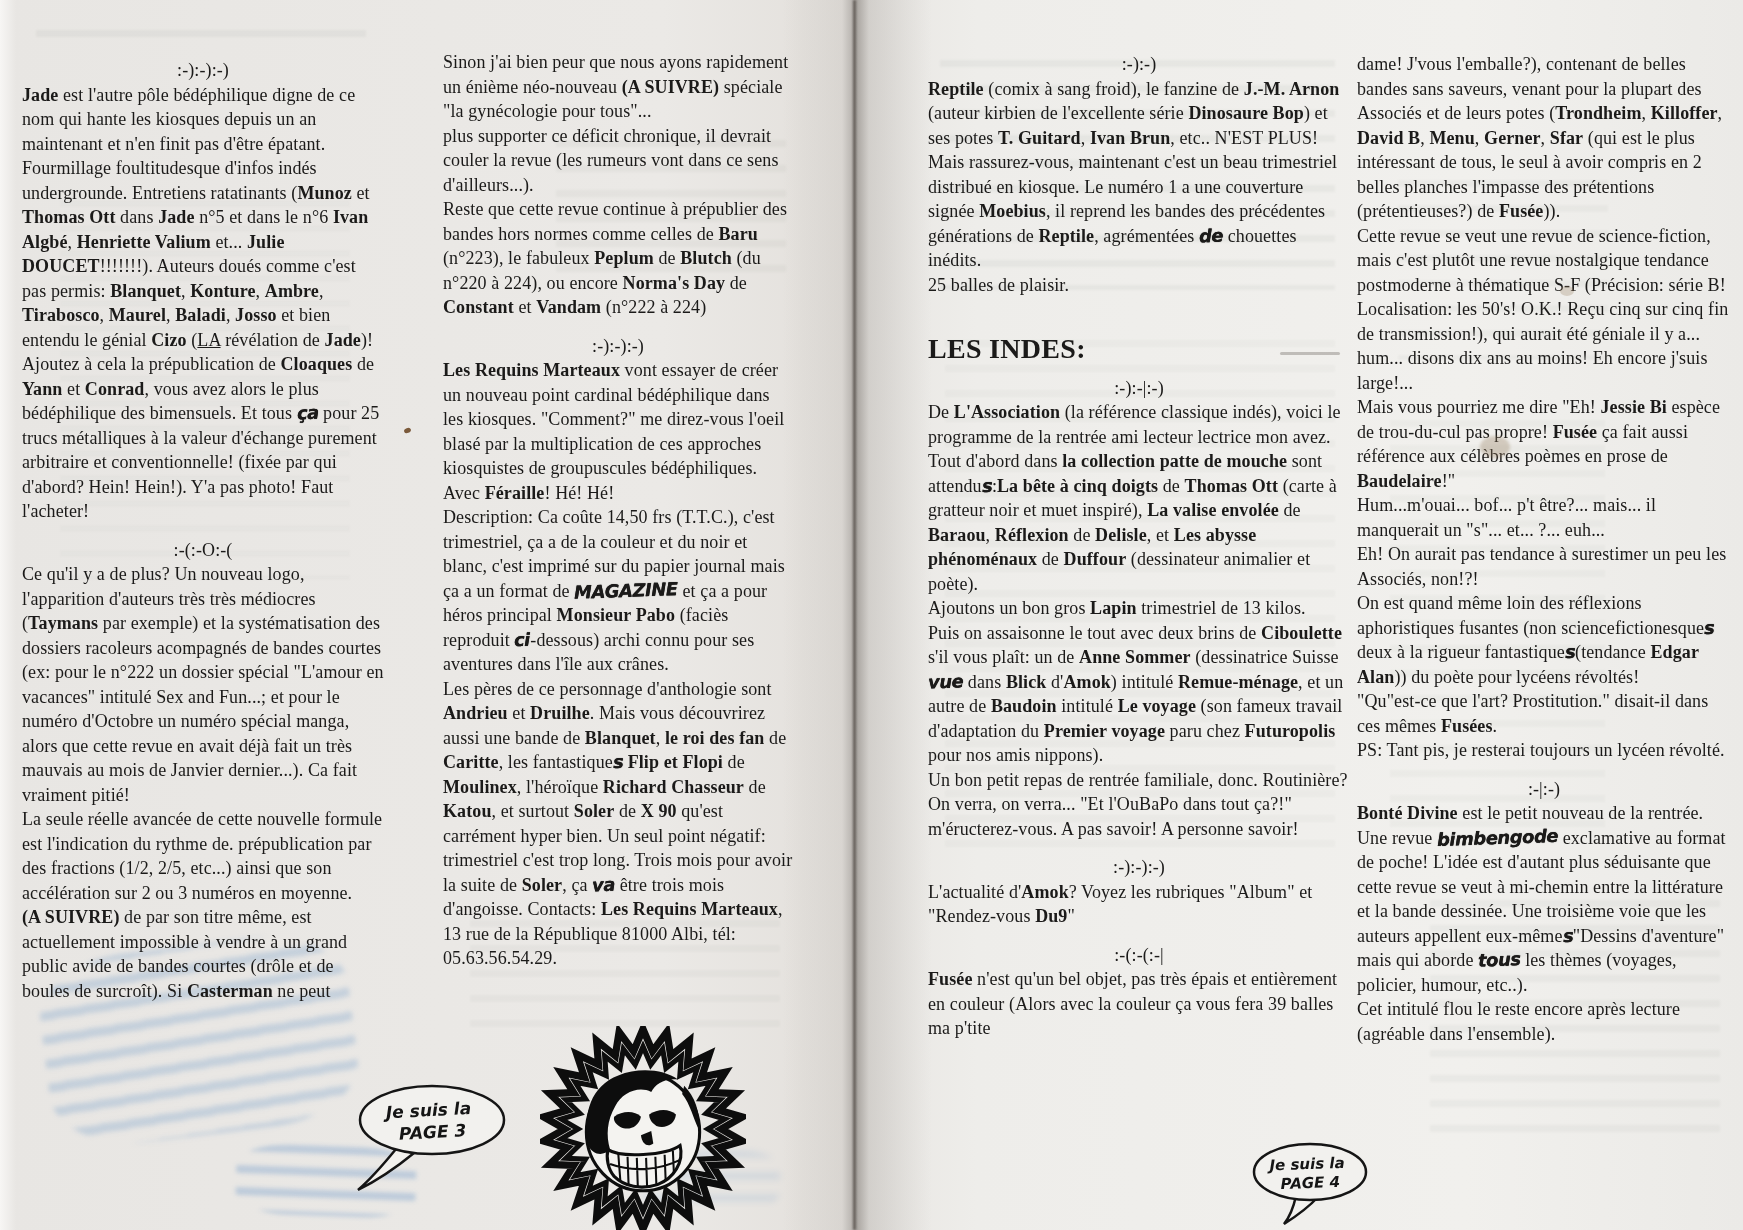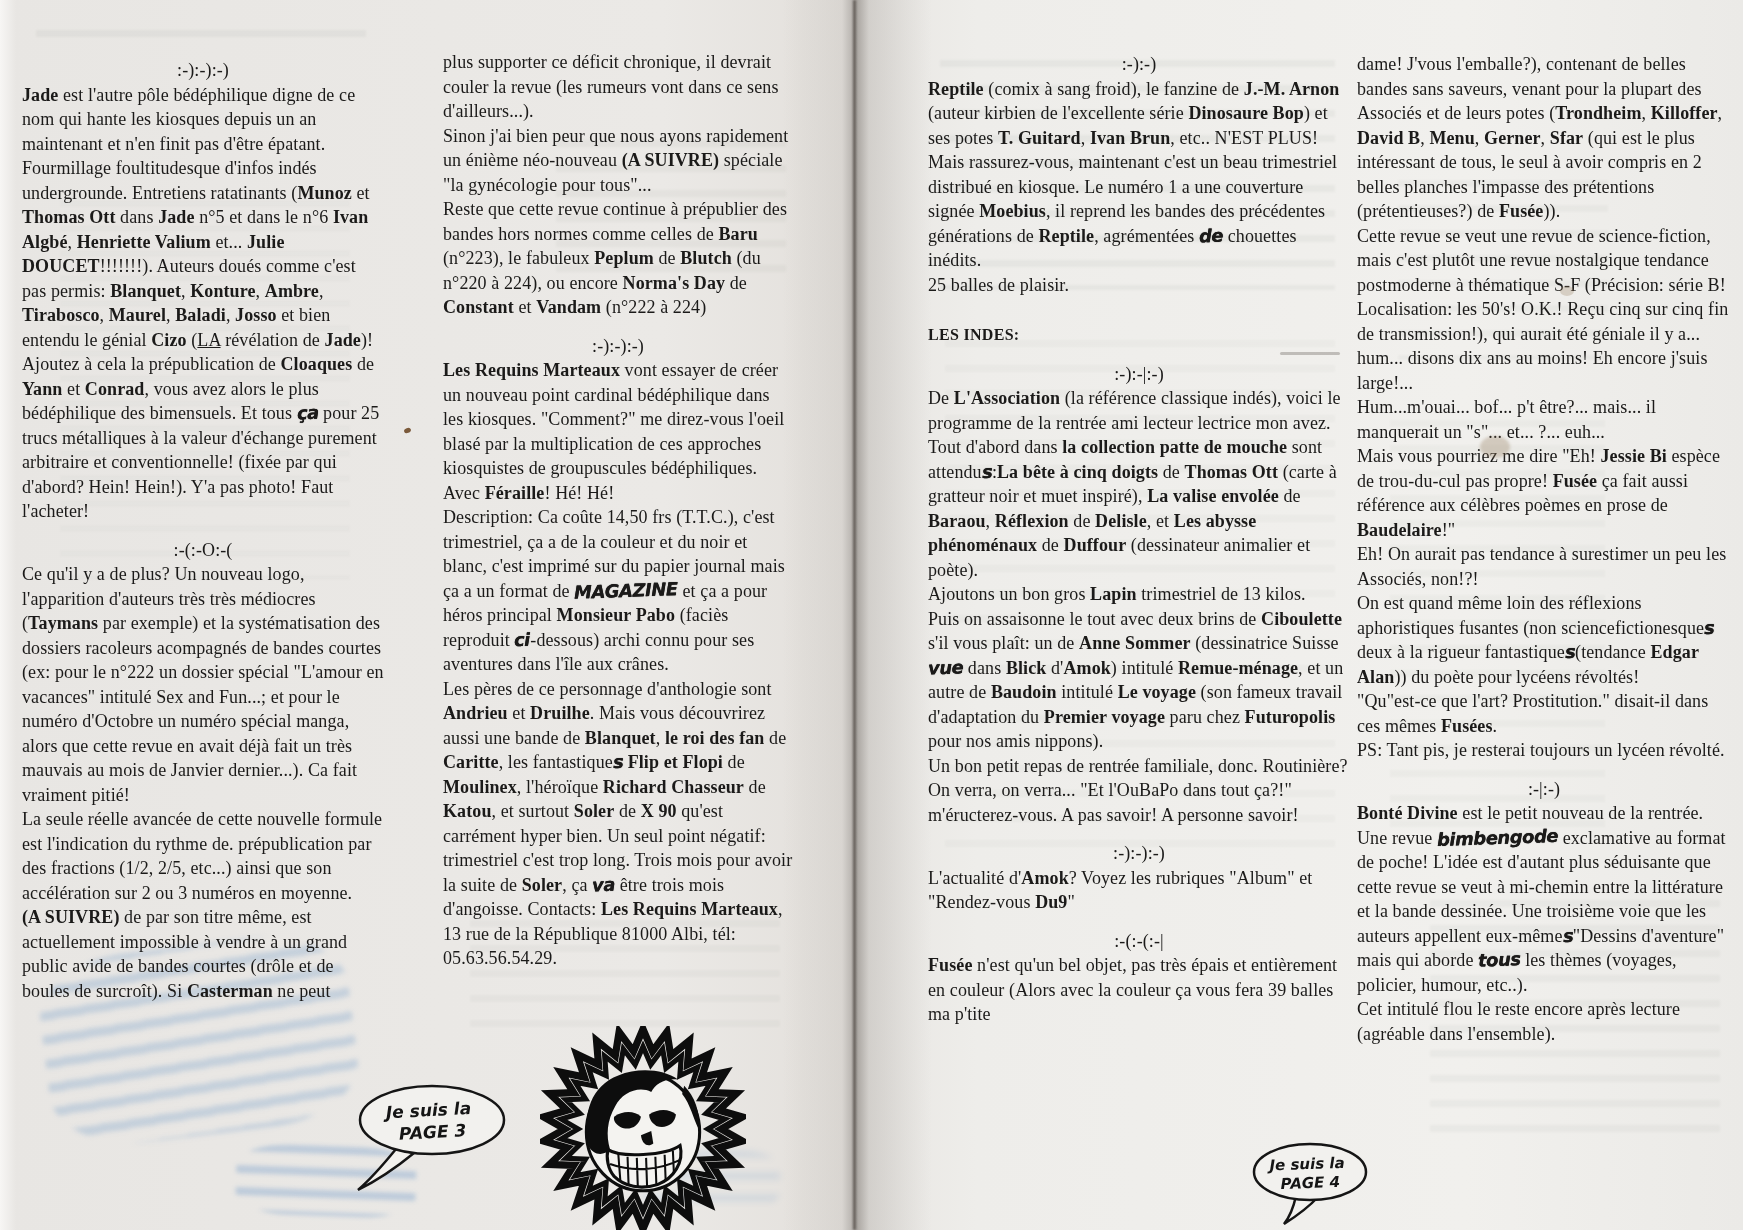--- a/index.html
+++ b/index.html
@@ -22,21 +22,21 @@
   .col{position:absolute;z-index:2;font-size:18px;line-height:24.5px;color:#1b1a19;
        letter-spacing:.1px;overflow:hidden;}
   .para{margin:0;}
   .b{font-weight:bold;}
   .u{text-decoration:underline;}
   .h{font-family:"DejaVu Sans",sans-serif;font-weight:bold;font-style:italic;
      display:inline-block;transform:rotate(-2deg);letter-spacing:-.5px;
      text-shadow:0 0 .7px #000;}
   .smiley{text-align:center;margin-top:14px;}
   .col > div:first-child{margin-top:0;}
-  .heading{font-weight:bold;font-size:16px;margin:26px 0 12px 0;letter-spacing:.3px;}
+  .heading{font-weight:bold;font-size:28px;margin:40px 0 12px 0;letter-spacing:.3px;}
   #c1{left:22px;top:58px;width:362px;height:1165px;}
   #c2{left:443px;top:50px;width:350px;height:1010px;}
   #c3{left:928px;top:52px;width:422px;height:1175px;}
   #c4{left:1357px;top:52px;width:374px;height:1175px;}
   .figure{position:absolute;z-index:3;}
   .bubble-text{font-family:"DejaVu Sans",sans-serif;font-weight:bold;font-style:italic;
      fill:#151515;}
 </style>
 </head>
 <body>
@@ -70,22 +70,22 @@
   <div class="col" id="c1">
       <div class="smiley">:-):-):-)</div>
       <div class="para"><span class="b">Jade</span><span> est l'autre pôle bédéphilique digne de ce nom qui hante les kiosques depuis un an maintenant et n'en finit pas d'être épatant. Fourmillage foultitudesque d'infos indés undergrounde. Entretiens ratatinants (</span><span class="b">Munoz</span><span> et </span><span class="b">Thomas Ott</span><span> dans </span><span class="b">Jade</span><span> n°5 et dans le n°6 </span><span class="b">Ivan Algbé</span><span>, </span><span class="b">Henriette Valium</span><span> et... </span><span class="b">Julie DOUCET</span><span>!!!!!!!). Auteurs doués comme c'est pas permis: </span><span class="b">Blanquet</span><span>, </span><span class="b">Konture</span><span>, </span><span class="b">Ambre</span><span>, </span><span class="b">Tirabosco</span><span>, </span><span class="b">Maurel</span><span>, </span><span class="b">Baladi</span><span>, </span><span class="b">Josso</span><span> et bien entendu le génial </span><span class="b">Cizo</span><span> (</span><span class="u">LA</span><span> révélation de </span><span class="b">Jade</span><span>)!</span></div>
       <div class="para"><span>Ajoutez à cela la prépublication de </span><span class="b">Cloaques</span><span> de </span><span class="b">Yann</span><span> et </span><span class="b">Conrad</span><span>, vous avez alors le plus bédéphilique des bimensuels. Et tous </span><span class="h">ça</span><span> pour 25 trucs métalliques à la valeur d'échange purement arbitraire et conventionnelle! (fixée par qui d'abord? Hein! Hein!). Y'a pas photo! Faut l'acheter!</span></div>
       <div class="smiley">:-(:-O:-(</div>
       <div class="para"><span>Ce qu'il y a de plus? Un nouveau logo, l'apparition d'auteurs très très médiocres (</span><span class="b">Taymans</span><span> par exemple) et la systématisation des dossiers racoleurs acompagnés de bandes courtes (ex: pour le n°222 un dossier spécial "L'amour en vacances" intitulé Sex and Fun...; et pour le numéro d'Octobre un numéro spécial manga, alors que cette revue en avait déjà fait un très mauvais au mois de Janvier dernier...). Ca fait vraiment pitié!</span></div>
       <div class="para"><span>La seule réelle avancée de cette nouvelle formule est l'indication du rythme de. prépublication par des fractions (1/2, 2/5, etc...) ainsi que son accélération sur 2 ou 3 numéros en moyenne.</span></div>
       <div class="para"><span class="b">(A SUIVRE)</span><span> de par son titre même, est actuellement impossible à vendre à un grand public avide de bandes courtes (drôle et de boules de surcroît). Si </span><span class="b">Casterman</span><span> ne peut</span></div>
     </div>
   <div class="col" id="c2">
+      <div class="para"><span>Sinon j'ai bien peur que nous ayons rapidement un énième néo-nouveau </span><span class="b">(A SUIVRE)</span><span> spéciale "la gynécologie pour tous"...</span></div>
       <div class="para"><span>plus supporter ce déficit chronique, il devrait couler la revue (les rumeurs vont dans ce sens d'ailleurs...).</span></div>
-      <div class="para"><span>Sinon j'ai bien peur que nous ayons rapidement un énième néo-nouveau </span><span class="b">(A SUIVRE)</span><span> spéciale "la gynécologie pour tous"...</span></div>
       <div class="para"><span>Reste que cette revue continue à prépublier des bandes hors normes comme celles de </span><span class="b">Baru</span><span> (n°223), le fabuleux </span><span class="b">Peplum</span><span> de </span><span class="b">Blutch</span><span> (du n°220 à 224), ou encore </span><span class="b">Norma's Day</span><span> de </span><span class="b">Constant</span><span> et </span><span class="b">Vandam</span><span> (n°222 à 224)</span></div>
       <div class="smiley">:-):-):-)</div>
       <div class="para"><span class="b">Les Requins Marteaux</span><span> vont essayer de créer un nouveau point cardinal bédéphilique dans les kiosques. "Comment?" me direz-vous l'oeil blasé par la multiplication de ces approches kiosquistes de groupuscules bédéphiliques. Avec </span><span class="b">Féraille</span><span>! Hé! Hé!</span></div>
       <div class="para"><span>Description: Ca coûte 14,50 frs (T.T.C.), c'est trimestriel, ça a de la couleur et du noir et blanc, c'est imprimé sur du papier journal mais ça a un format de </span><span class="h">MAGAZINE</span><span> et ça a pour héros principal </span><span class="b">Monsieur Pabo</span><span> (faciès reproduit </span><span class="h">ci</span><span>-dessous) archi connu pour ses aventures dans l'île aux crânes.</span></div>
       <div class="para"><span>Les pères de ce personnage d'anthologie sont </span><span class="b">Andrieu</span><span> et </span><span class="b">Druilhe</span><span>. Mais vous découvrirez aussi une bande de </span><span class="b">Blanquet</span><span>, </span><span class="b">le roi des fan</span><span> de </span><span class="b">Caritte</span><span>, les fantastique</span><span class="h">s</span><span> </span><span class="b">Flip et Flopi</span><span> de </span><span class="b">Moulinex</span><span>, l'héroïque </span><span class="b">Richard Chasseur</span><span> de </span><span class="b">Katou</span><span>, et surtout </span><span class="b">Soler</span><span> de </span><span class="b">X 90</span><span> qu'est carrément hyper bien. Un seul point négatif: trimestriel c'est trop long. Trois mois pour avoir la suite de </span><span class="b">Soler</span><span>, ça </span><span class="h">va</span><span> être trois mois d'angoisse. Contacts: </span><span class="b">Les Requins Marteaux</span><span>, 13 rue de la République 81000 Albi, tél: 05.63.56.54.29.</span></div>
     </div>
   <div class="col" id="c3">
       <div class="smiley">:-):-)</div>
       <div class="para"><span class="b">Reptile</span><span> (comix à sang froid), le fanzine de </span><span class="b">J.-M. Arnon</span><span> (auteur kirbien de l'excellente série </span><span class="b">Dinosaure Bop</span><span>) et ses potes </span><span class="b">T. Guitard</span><span>, </span><span class="b">Ivan Brun</span><span>, etc.. N'EST PLUS! Mais rassurez-vous, maintenant c'est un beau trimestriel distribué en kiosque. Le numéro 1 a une couverture signée </span><span class="b">Moebius</span><span>, il reprend les bandes des précédentes générations de </span><span class="b">Reptile</span><span>, agrémentées </span><span class="h">de</span><span> chouettes inédits.</span></div>
       <div class="para"><span>25 balles de plaisir.</span></div>
@@ -97,22 +97,22 @@
       <div class="para"><span>Puis on assaisonne le tout avec deux brins de </span><span class="b">Ciboulette</span><span> s'il vous plaît: un de </span><span class="b">Anne Sommer</span><span> (dessinatrice Suisse </span><span class="h">vue</span><span> dans </span><span class="b">Blick</span><span> d'</span><span class="b">Amok</span><span>) intitulé </span><span class="b">Remue-ménage</span><span>, et un autre de </span><span class="b">Baudoin</span><span> intitulé </span><span class="b">Le voyage</span><span> (son fameux travail d'adaptation du </span><span class="b">Premier voyage</span><span> paru chez </span><span class="b">Futuropolis</span><span> pour nos amis nippons).</span></div>
       <div class="para"><span>Un bon petit repas de rentrée familiale, donc. Routinière? On verra, on verra... "Et l'OuBaPo dans tout ça?!" m'éructerez-vous. A pas savoir! A personne savoir!</span></div>
       <div class="smiley">:-):-):-)</div>
       <div class="para"><span>L'actualité d'</span><span class="b">Amok</span><span>? Voyez les rubriques "Album" et "Rendez-vous </span><span class="b">Du9</span><span>"</span></div>
       <div class="smiley">:-(:-(:-|</div>
       <div class="para"><span class="b">Fusée</span><span> n'est qu'un bel objet, pas très épais et entièrement en couleur (Alors avec la couleur ça vous fera 39 balles ma p'tite</span></div>
     </div>
   <div class="col" id="c4">
       <div class="para"><span>dame! J'vous l'emballe?), contenant de belles bandes sans saveurs, venant pour la plupart des Associés et de leurs potes (</span><span class="b">Trondheim</span><span>, </span><span class="b">Killoffer</span><span>, </span><span class="b">David B</span><span>, </span><span class="b">Menu</span><span>, </span><span class="b">Gerner</span><span>, </span><span class="b">Sfar</span><span> (qui est le plus intéressant de tous, le seul à avoir compris en 2 belles planches l'impasse des prétentions (prétentieuses?) de </span><span class="b">Fusée</span><span>)).</span></div>
       <div class="para"><span>Cette revue se veut une revue de science-fiction, mais c'est plutôt une revue nostalgique tendance postmoderne à thématique S-F (Précision: série B! Localisation: les 50's! O.K.! Reçu cinq sur cinq fin de transmission!), qui aurait été géniale il y a... hum... disons dix ans au moins! Eh encore j'suis large!...</span></div>
+      <div class="para"><span>Mais vous pourriez me dire "Eh! </span><span class="b">Jessie Bi</span><span> espèce de trou-du-cul pas propre! </span><span class="b">Fusée</span><span> ça fait aussi référence aux célèbres poèmes en prose de </span><span class="b">Baudelaire</span><span>!"</span></div>
       <div class="para"><span>Hum...m'ouai... bof... p't être?... mais... il manquerait un "s"... et... ?... euh...</span></div>
-      <div class="para"><span>Mais vous pourriez me dire "Eh! </span><span class="b">Jessie Bi</span><span> espèce de trou-du-cul pas propre! </span><span class="b">Fusée</span><span> ça fait aussi référence aux célèbres poèmes en prose de </span><span class="b">Baudelaire</span><span>!"</span></div>
       <div class="para"><span>Eh! On aurait pas tendance à surestimer un peu les Associés, non!?!</span></div>
       <div class="para"><span>On est quand même loin des réflexions aphoristiques fusantes (non sciencefictionesque</span><span class="h">s</span><span> deux à la rigueur fantastique</span><span class="h">s</span><span>(tendance </span><span class="b">Edgar Alan</span><span>)) du poète pour lycéens révoltés!</span></div>
       <div class="para"><span>"Qu"est-ce que l'art? Prostitution." disait-il dans ces mêmes </span><span class="b">Fusées</span><span>.</span></div>
       <div class="para"><span>PS: Tant pis, je resterai toujours un lycéen révolté.</span></div>
       <div class="smiley">:-|:-)</div>
       <div class="para"><span class="b">Bonté Divine</span><span> est le petit nouveau de la rentrée. Une revue </span><span class="h">bimbengode</span><span> exclamative au format de poche! L'idée est d'autant plus séduisante que cette revue se veut à mi-chemin entre la littérature et la bande dessinée. Une troisième voie que les auteurs appellent eux-même</span><span class="h">s</span><span>"Dessins d'aventure" mais qui aborde </span><span class="h">tous</span><span> les thèmes (voyages, policier, humour, etc..).</span></div>
       <div class="para"><span>Cet intitulé flou le reste encore après lecture (agréable dans l'ensemble).</span></div>
     </div>
 
   <svg class="figure" style="left:540px;top:1026px;" width="206" height="206" viewBox="0 0 200 200">

